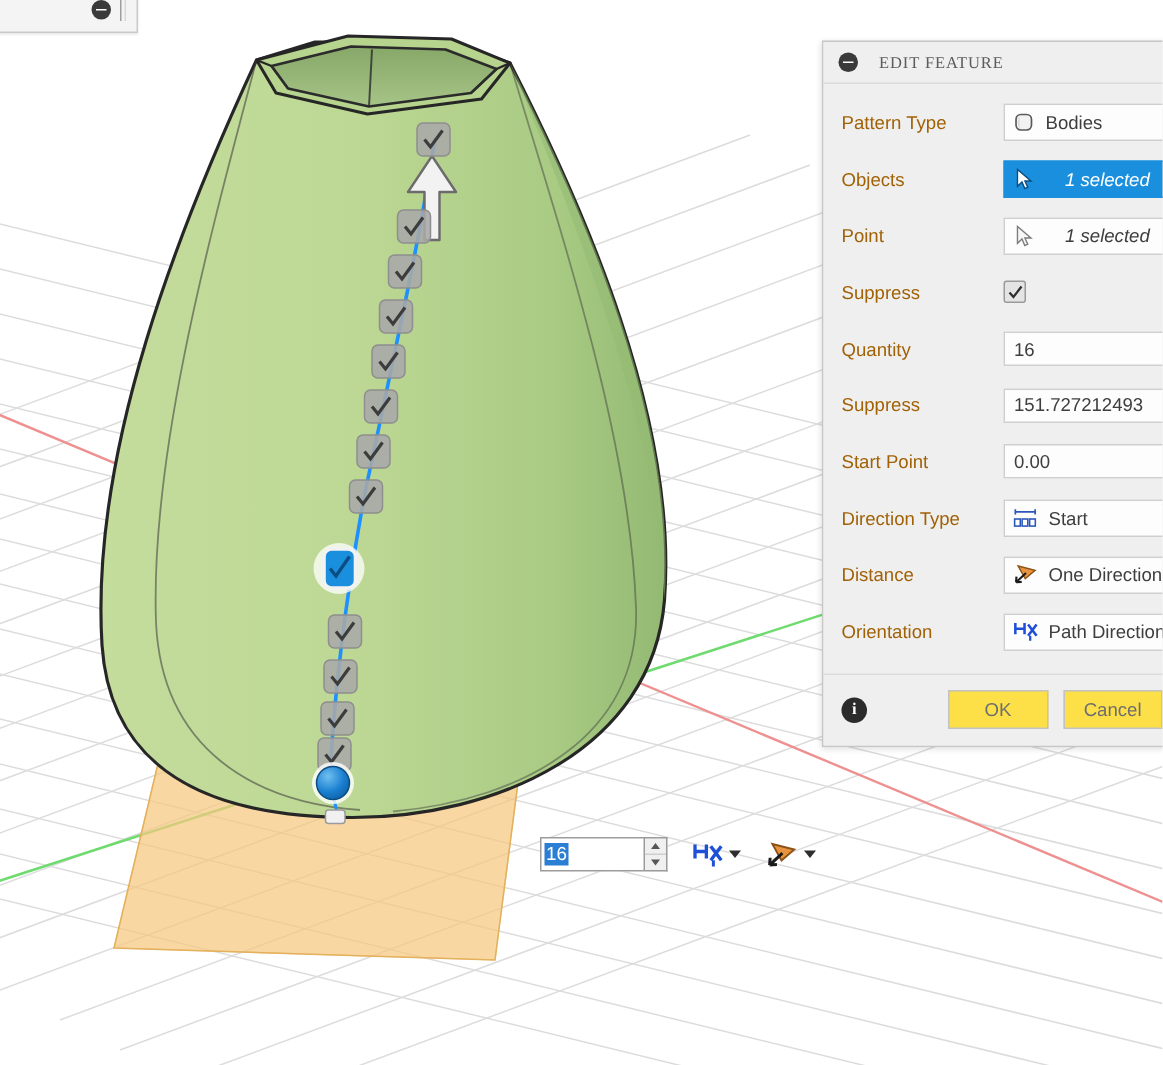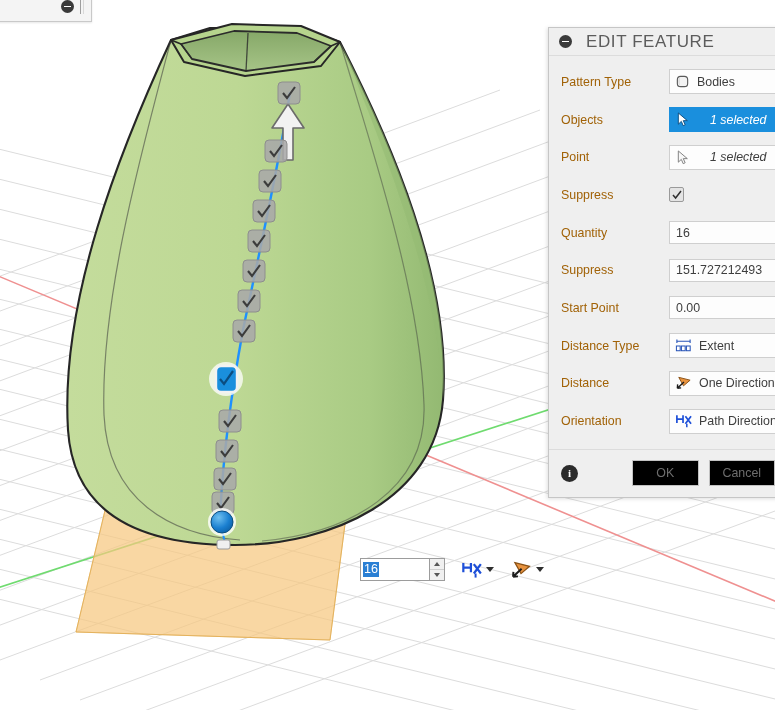--- a/index.html
+++ b/index.html
@@ -34,21 +34,21 @@
     position:absolute;left:548px;top:27px;width:240px;
     background:#efefef;border:1px solid #c6c6c6;
     box-shadow:-1px 1px 4px rgba(0,0,0,.13);
     box-sizing:border-box;
   }
   #dialog-title{
     height:28px;background:#efefef;border-bottom:1px solid #dcdcdc;
     display:flex;align-items:center;padding:0 10px;box-sizing:border-box;
   }
   #dialog-title .title-txt{
-    font-size:17px;color:#5c5c5c;letter-spacing:.6px;margin-left:8px;
+    font-size:11px;color:#5c5c5c;letter-spacing:.6px;margin-left:8px;font-family:Liberation Serif, serif;
   }
   #dialog-body{background:#efefef;padding:7px 0 9px 0;}
   .row{display:flex;align-items:center;height:37.7px;padding:0 0 0 12px;box-sizing:border-box;}
   .row .lbl{
     width:108px;flex:0 0 108px;font-size:12.4px;color:#a16207;
   }
   .fieldwrap{flex:1 1 auto;display:flex;align-items:center;}
 
   .txtfield{
     height:23px;background:#fdfdfd;border:1px solid #cfcfcf;
@@ -78,21 +78,21 @@
   #dialog-footer{
     border-top:1px solid #dcdcdc;background:#efefef;height:48px;
     display:flex;align-items:center;padding:0 12px;box-sizing:border-box;
   }
   .info-badge{
     width:17px;height:17px;border-radius:50%;background:#2b2b2b;color:#fff;
     font-size:11px;font-weight:bold;display:flex;align-items:center;justify-content:center;
     font-family:"Liberation Serif", serif;flex:0 0 auto;
   }
   .dlg-btn{
-    height:26px;border:1px solid #c2c2c2;background:#000000;
+    height:26px;border:1px solid #c2c2c2;background:#fde047;
     display:flex;align-items:center;justify-content:center;
     font-size:12.4px;color:#6e6e6e;box-sizing:border-box;
   }
   #ok-btn{width:88px;margin-left:54px;}
   #cancel-btn{width:88px;margin-left:10px;}
 
   
   #float-toolbar{
     position:absolute;left:360px;top:556px;height:27px;
     display:flex;align-items:center;
@@ -375,30 +375,30 @@
     </div>
 
     <div class="row">
       <span class="lbl">Start Point</span>
       <span class="fieldwrap">
         <span class="txtfield">0.00</span>
       </span>
     </div>
 
     <div class="row">
-      <span class="lbl">Distance Type</span>
+      <span class="lbl">Direction Type</span>
       <span class="fieldwrap">
         <span class="iconfield">
           <svg width="17" height="16" viewBox="0 0 18 16">
             <path d="M2 3 L16 3 M2 1.2 L2 4.8 M16 1.2 L16 4.8" stroke="#2a56b8" stroke-width="1.2" fill="none"></path>
             <rect x="1.5" y="8" width="4" height="5" fill="#ffffff" stroke="#2a56b8" stroke-width="1.1"></rect>
             <rect x="6.8" y="8" width="4" height="5" fill="#ffffff" stroke="#2a56b8" stroke-width="1.1"></rect>
             <rect x="12.1" y="8" width="4" height="5" fill="#ffffff" stroke="#2a56b8" stroke-width="1.1"></rect>
           </svg>
-          <span class="ftxt">Extent</span>
+          <span class="ftxt">Start</span>
         </span>
       </span>
     </div>
 
     <div class="row">
       <span class="lbl">Distance</span>
       <span class="fieldwrap">
         <span class="iconfield">
           <svg width="17" height="16" viewBox="0 0 18 16">
             <path d="M4 2 L16 5 L9 11 Z" fill="#e8933f" stroke="#8a5216" stroke-width="1"></path>

